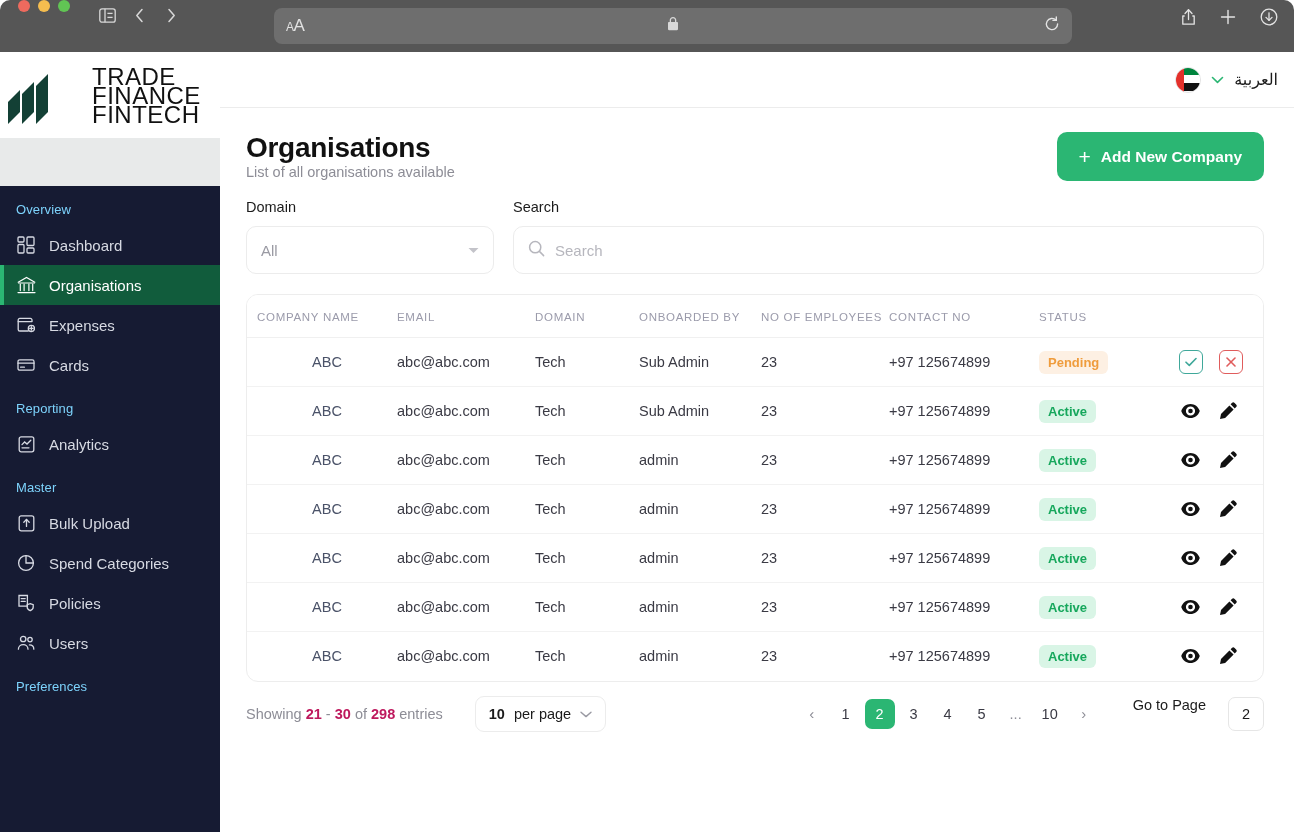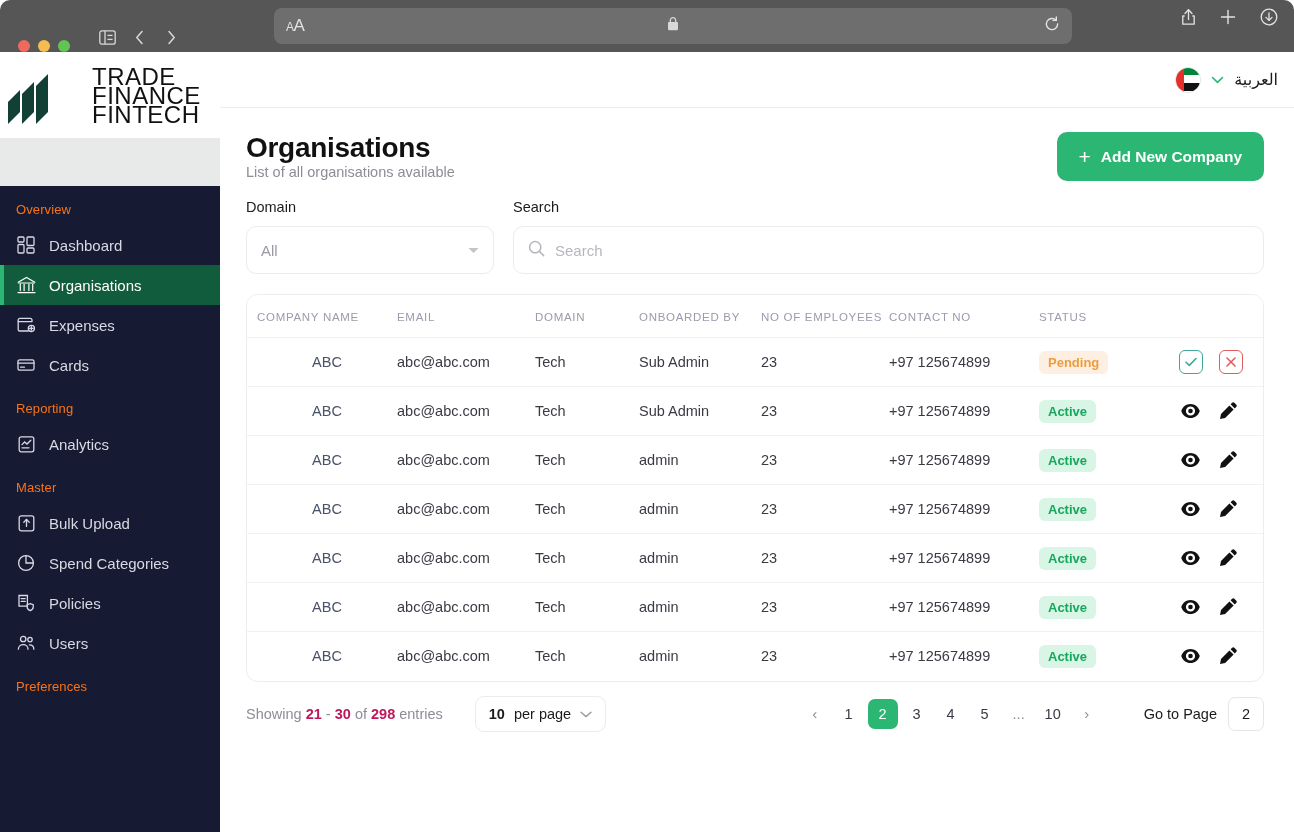--- a/index.html
+++ b/index.html
@@ -8,21 +8,21 @@
     overflow: hidden;
     font-family: "Liberation Sans", sans-serif;
     background: #ffffff;
   }
 
   
   .browser-chrome {
     position: absolute; top: 0; left: 0;
     width: 1294px; height: 52px;
     background: #565656;
-    display: flex; align-items: flex-end;
+    display: flex; align-items: flex-start;
     border-top-left-radius: 10px; border-top-right-radius: 10px;
   }
   .traffic { display: flex; gap: 8px; margin-left: 18px; }
   .dot { width: 12px; height: 12px; border-radius: 50%; }
   .dot.red { background: #ee6a5e; }
   .dot.yellow { background: #f5bd4f; }
   .dot.green { background: #61c454; }
 
   .chrome-btn {
     width: 30px; height: 30px;
@@ -72,21 +72,21 @@
   }
   .logo-marks { display: flex; align-items: flex-end; gap: 3px; margin-right: 8px; }
   .logo-text {
     font-family: "Liberation Sans", sans-serif;
     font-size: 24px; font-weight: 400; line-height: 19px;
     letter-spacing: 0.5px; color: #111111;
   }
   .logo-gap { height: 48px; background: #e8eaea; }
 
   .nav-section {
-    color: #f97316; font-size: 13px;
+    color: #7dd3fc; font-size: 13px;
     padding: 16px 0 8px 16px; letter-spacing: 0.1px;
   }
   .nav-item {
     display: flex; align-items: center; gap: 13px;
     height: 40px; padding-left: 16px;
     color: #d7dae3; font-size: 15px;
     position: relative; cursor: pointer;
   }
   .nav-item.active {
     background: #115c3c; color: #ffffff;
@@ -238,21 +238,21 @@
     min-width: 30px; height: 30px; border-radius: 7px;
     display: flex; align-items: center; justify-content: center;
     font-size: 14.5px; color: #3a3a44; cursor: pointer;
     background: transparent; border: none;
     font-family: "Liberation Sans", sans-serif;
   }
   .pg.current { background: #2bb673; color: #ffffff; font-weight: 500; }
   .pg.arrow { color: #8d8d96; font-size: 15px; }
   .pg.dots { color: #8d8d96; cursor: default; }
   .goto {
-    display: flex; align-items: center; gap: 11px; margin-left: 24px;
+    display: flex; align-items: flex-start; gap: 22px; margin-left: 16px;
   }
   .goto-label { font-size: 14.5px; color: #1b1b1b; }
   .goto-input {
     width: 36px; height: 34px; border: 1px solid #e6e6e6; border-radius: 7px;
     text-align: center; font-size: 14.5px; color: #1b1b1b;
     font-family: "Liberation Sans", sans-serif; outline: none;
   }
 </style>
 </head>
 <body>

